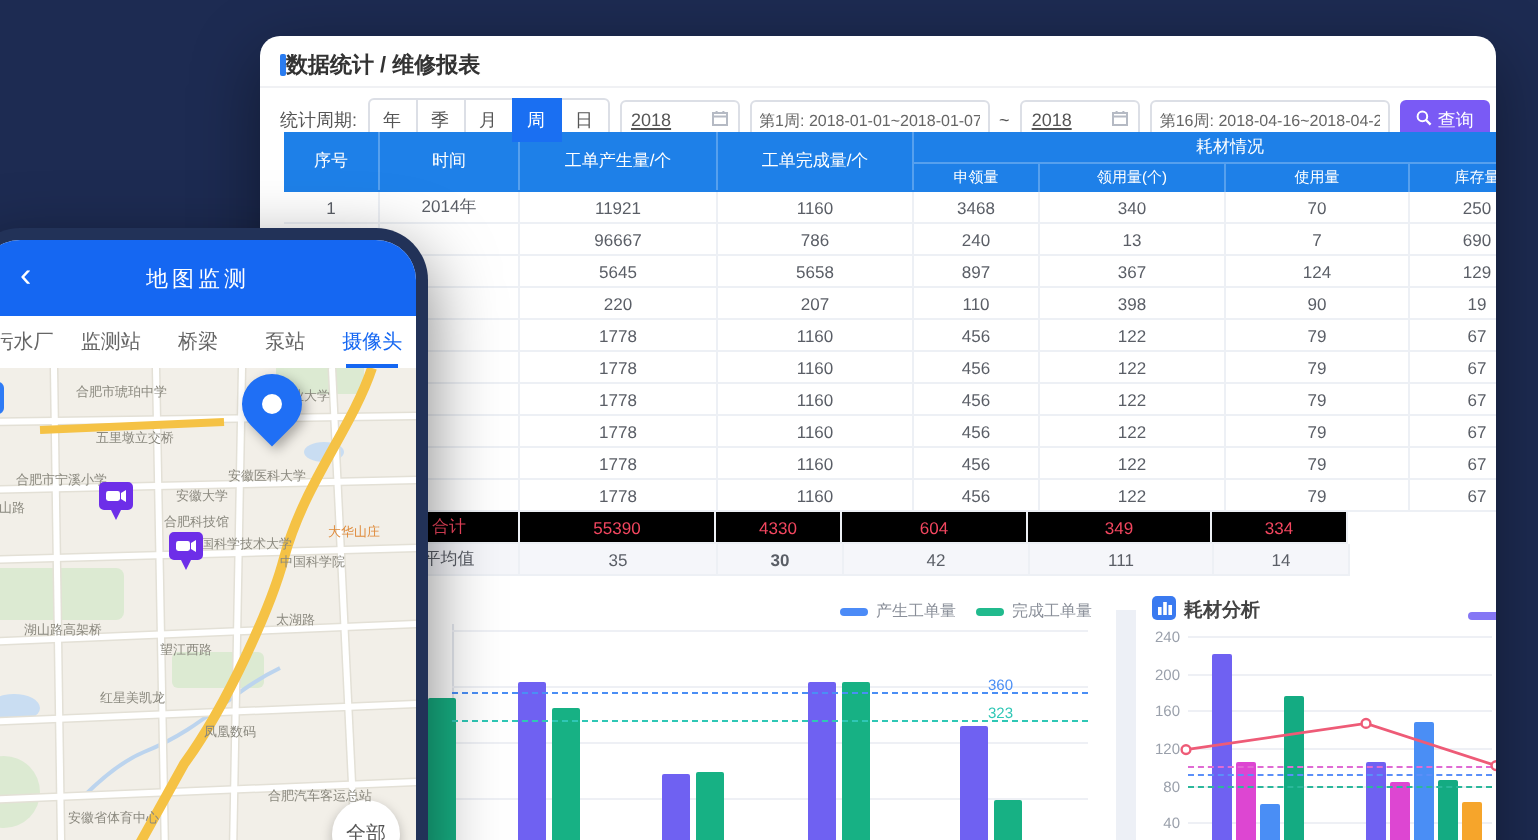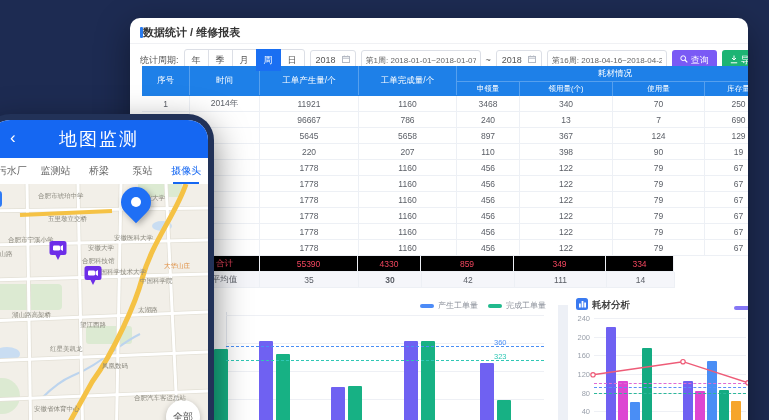--- a/index.html
+++ b/index.html
@@ -14,21 +14,21 @@
   .crumb-text{font-size:11px;font-weight:bold;color:#333;}
   .crumb-div{position:absolute;left:0;top:25px;width:100%;height:1px;background:#f0f1f4;}
 
   .filters{position:absolute;left:10px;top:30px;right:6px;height:24px;display:flex;align-items:center;gap:5px;font-size:9px;color:#555;white-space:nowrap;}
   .seg{display:flex;}
   .seg-btn{width:23px;height:20px;border:1px solid #dcdfe6;margin-left:-1px;background:#fff;color:#555;
            display:flex;align-items:center;justify-content:center;font-size:9px;cursor:pointer;}
   .seg-btn:first-child{border-radius:3px 0 0 3px;margin-left:0;}
   .seg-btn:last-child{border-radius:0 3px 3px 0;}
   .seg-btn.active{background:#1a6ff2;border-color:#1a6ff2;color:#fff;z-index:1;}
-  .fselect{height:18px;border:1px solid #dcdfe6;border-radius:3px;background:#fff;display:flex;align-items:center;gap:6px;padding:0 5px;color:#555;}
+  .fselect{height:18px;border:1px solid #dcdfe6;border-radius:3px;background:#fff;display:flex;align-items:center;gap:20px;padding:0 5px;color:#555;text-decoration:underline;}
   .finput{height:18px;width:112px;border:1px solid #dcdfe6;border-radius:3px;font-size:8px;color:#666;padding:0 4px;
           font-family:"Liberation Sans","DejaVu Sans",sans-serif;}
   .btn{height:21px;border:none;border-radius:3px;color:#fff;font-size:9px;display:flex;align-items:center;gap:3px;padding:0 8px;cursor:pointer;
        font-family:"Liberation Sans","DejaVu Sans",sans-serif;}
   .btn-search{background:#7a5af5;}
   .btn-excel{background:#1db474;}
 
   
   .tbl{position:absolute;left:12px;top:48px;width:631px;}
   .thead{background:#1e80e8;color:#fff;display:flex;}
@@ -62,21 +62,21 @@
   .legend-frag{position:absolute;top:16px;right:0;width:14px;height:4px;border-radius:2px 0 0 2px;background:#8577f5;}
   .ytick{position:absolute;left:0;width:22px;text-align:right;font-size:7.5px;color:#9aa0ab;}
   .linesvg{position:absolute;left:0;top:0;}
 
   
   .phone{position:absolute;left:-16px;top:114px;width:230px;height:330px;background:#223258;
          border-radius:26px 26px 0 0;box-shadow:0 12px 34px rgba(0,0,0,.5);z-index:30;}
   .screen{position:absolute;left:6px;top:6px;right:6px;bottom:0;background:#fff;border-radius:20px 20px 0 0;overflow:hidden;}
   .p-header{height:38px;background:#1567f2;display:flex;align-items:center;justify-content:center;position:relative;}
   .p-back{position:absolute;left:20px;top:8px;color:#fff;font-size:17px;line-height:20px;cursor:pointer;}
-  .p-title{color:#fff;font-size:18px;letter-spacing:2px;}
+  .p-title{color:#fff;font-size:11px;letter-spacing:2px;}
   .p-tabs{height:26px;display:flex;background:#fff;border-bottom:1px solid #ececec;}
   .p-tab{flex:1;display:flex;align-items:center;justify-content:center;font-size:10px;color:#666;position:relative;cursor:pointer;}
   .p-tab.active{color:#1567f2;}
   .tab-underline{position:absolute;bottom:0;left:20%;width:60%;height:2px;background:#1567f2;}
   .p-map{position:absolute;left:0;top:64px;right:0;bottom:0;background:#f2efe8;overflow:hidden;}
   .map-label{position:absolute;font-size:6.5px;color:#8a887e;white-space:nowrap;transform:translate(-2px,0);}
   .pin-big{position:absolute;width:30px;height:30px;background:#1f6ff5;border-radius:50% 50% 50% 0;
            transform:rotate(-45deg);box-shadow:0 3px 6px rgba(0,0,0,.3);}
   .pin-big-dot{position:absolute;left:10px;top:10px;width:10px;height:10px;background:#fff;border-radius:50%;transform:rotate(45deg);}
   .cam-marker{position:absolute;width:18px;height:22px;cursor:pointer;}
@@ -264,21 +264,21 @@
           <div class="td" style="width: 63px;">456</div>
           <div class="td" style="width: 93px;">122</div>
           <div class="td" style="width: 92px;">79</div>
           <div class="td" style="width: 68px;">67</div>
         </div>
         <div class="tr total">
           <div class="td" style="width: 48px;"></div>
           <div class="td" style="width: 70px;">合计</div>
           <div class="td" style="width: 98px;">55390</div>
           <div class="td" style="width: 63px;">4330</div>
-          <div class="td" style="width: 93px;">859</div>
+          <div class="td" style="width: 93px;">604</div>
           <div class="td" style="width: 92px;">349</div>
           <div class="td" style="width: 68px;">334</div>
         </div>
         <div class="tr avg">
           <div class="td" style="width: 48px;"></div>
           <div class="td" style="width: 70px;">平均值</div>
           <div class="td" style="width: 99px;">35</div>
           <div class="td" style="width: 63px; font-weight: bold;">30</div>
           <div class="td" style="width: 93px;">42</div>
           <div class="td" style="width: 92px;">111</div>

